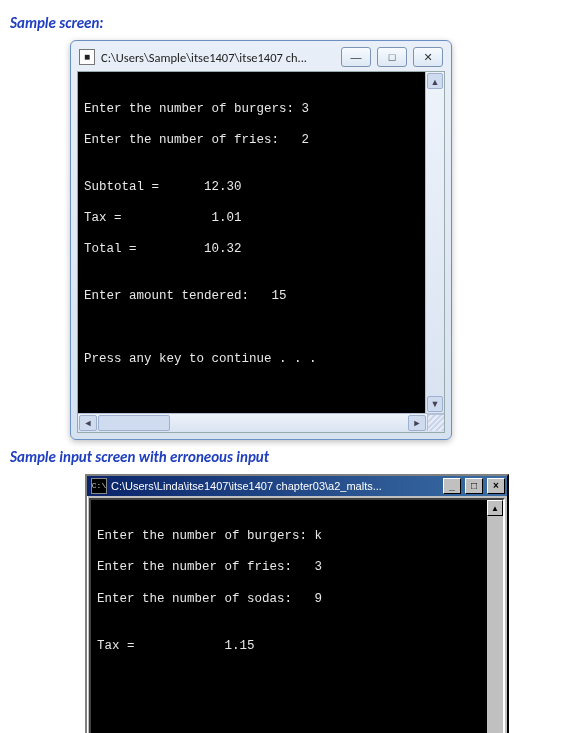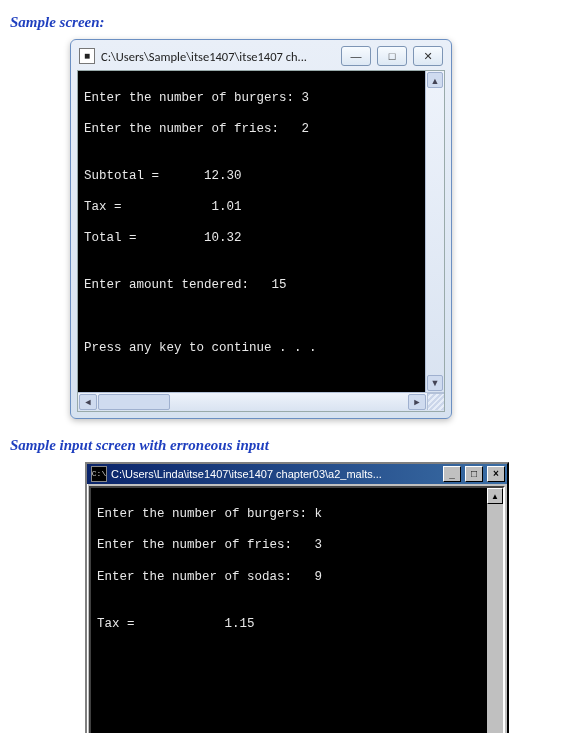--- a/index.html
+++ b/index.html
@@ -9,21 +9,20 @@
     background: #fff;
     width: 571px;
     box-sizing: border-box;
   }
   .caption {
     color: #1F3FBF;
     font-style: italic;
     font-weight: bold;
     font-size: 15px;
     margin: 4px 0 8px 0;
-    font-family: Liberation Serif, serif;
   }
   .win-wrap {
     display: inline-block;
     margin-left: 60px;
   }
   
   .win7 {
     border: 1px solid #6b8fc2;
     border-radius: 6px;
     background: linear-gradient(#e9eff8,#d6e2f0);
@@ -61,21 +60,21 @@
     margin: 0 6px 6px 6px;
     background: #fff;
     border: 1px solid #9aa;
   }
   .console {
     background: #000;
     color: #e8e8e8;
     font-family: "Courier New", monospace;
     font-size: 12.5px;
     white-space: pre;
-    padding: 4px 6px;
+    padding: 14px 6px;
     line-height: 1.25;
     min-height: 220px;
     position: relative;
   }
   .console .line { display:block; }
   .vscroll7 {
     position:absolute; top:0; right:-18px; width:18px; height:100%;
     background: linear-gradient(#eef3fb,#d9e3f1);
     border-left:1px solid #b3c1d8;
   }
@@ -205,21 +204,21 @@
         <div class="arrow">◄</div>
         <div class="thumb"></div>
         <div class="spacer"></div>
         <div class="arrow">►</div>
         <div class="grip"></div>
       </div>
     </div>
   </div>
 </div>
 
-<div class="caption" style="margin-top:18px">Sample input screen with erroneous input</div>
+<div class="caption" style="margin-top:8px">Sample input screen with erroneous input</div>
 
 <div class="win-wrap" style="margin-left:75px">
   <div class="winclassic">
     <div class="titlebar">
       <div class="cl-icon">
           <span>C:\</span>
         </div>
       <div class="title">C:\Users\Linda\itse1407\itse1407 chapter03\a2_malts...</div>
       <div class="clbtn">
           <span>_</span>

